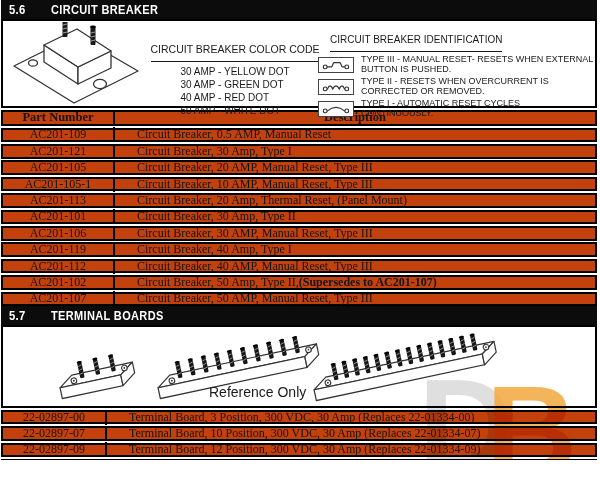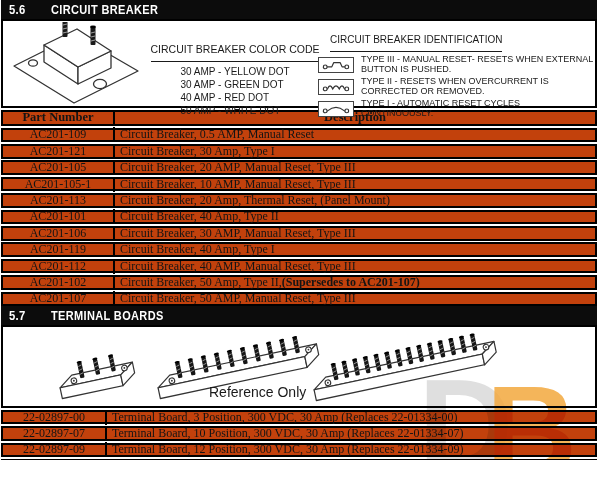--- a/index.html
+++ b/index.html
@@ -31,21 +31,21 @@
   .id-text{font-size:9px;line-height:9.5px;margin-left:7px;white-space:pre-line;}
   
   .tbl{position:absolute;left:1px;width:596px;}
   .trow{display:flex;border:2px solid #000;background:#c2410c;margin-top:1.8px;height:14.6px;
         box-sizing:border-box;align-items:center;}
   .trow.thead{height:16px;}
   .cell{display:flex;align-items:center;font-family:"Liberation Serif",serif;font-size:12px;
         color:#141414;}
   .cell.part{width:110px;border-right:2px solid #000;justify-content:center;text-align:center;flex:none;}
   .tbl2 .cell.part{width:102px;}
-  .cell.desc{flex:1;padding-left:5px;white-space:nowrap;overflow:hidden;}
+  .cell.desc{flex:1;padding-left:22px;white-space:nowrap;overflow:hidden;}
   .thead .cell{font-weight:bold;font-size:12.5px;justify-content:center;padding-left:0;}
   #breaker-table{top:108px;}
   #terminal-table{top:408px;}
   .tbl .desc b{font-weight:bold;}
   
   .illu{position:absolute;z-index:1;}
   #ref-only{position:absolute;left:209px;top:384px;font-size:14px;color:#1a1a1a;z-index:2;}
   
   #watermark{position:absolute;left:416px;top:376px;width:184px;height:125px;z-index:5;
              pointer-events:none;mix-blend-mode:multiply;font-family:"Liberation Sans",sans-serif;}
@@ -174,21 +174,21 @@
         </div>
         <div class="trow">
           <div class="cell part">AC201-113</div>
           <div class="cell desc">
             <span>Circuit Breaker, 20 Amp, Thermal Reset, (Panel Mount)</span>
           </div>
         </div>
         <div class="trow">
           <div class="cell part">AC201-101</div>
           <div class="cell desc">
-            <span>Circuit Breaker, 40 Amp, Type II</span>
+            <span>Circuit Breaker, 30 Amp, Type II</span>
           </div>
         </div>
         <div class="trow">
           <div class="cell part">AC201-106</div>
           <div class="cell desc">
             <span>Circuit Breaker, 30 AMP, Manual Reset, Type III</span>
           </div>
         </div>
         <div class="trow">
           <div class="cell part">AC201-119</div>

